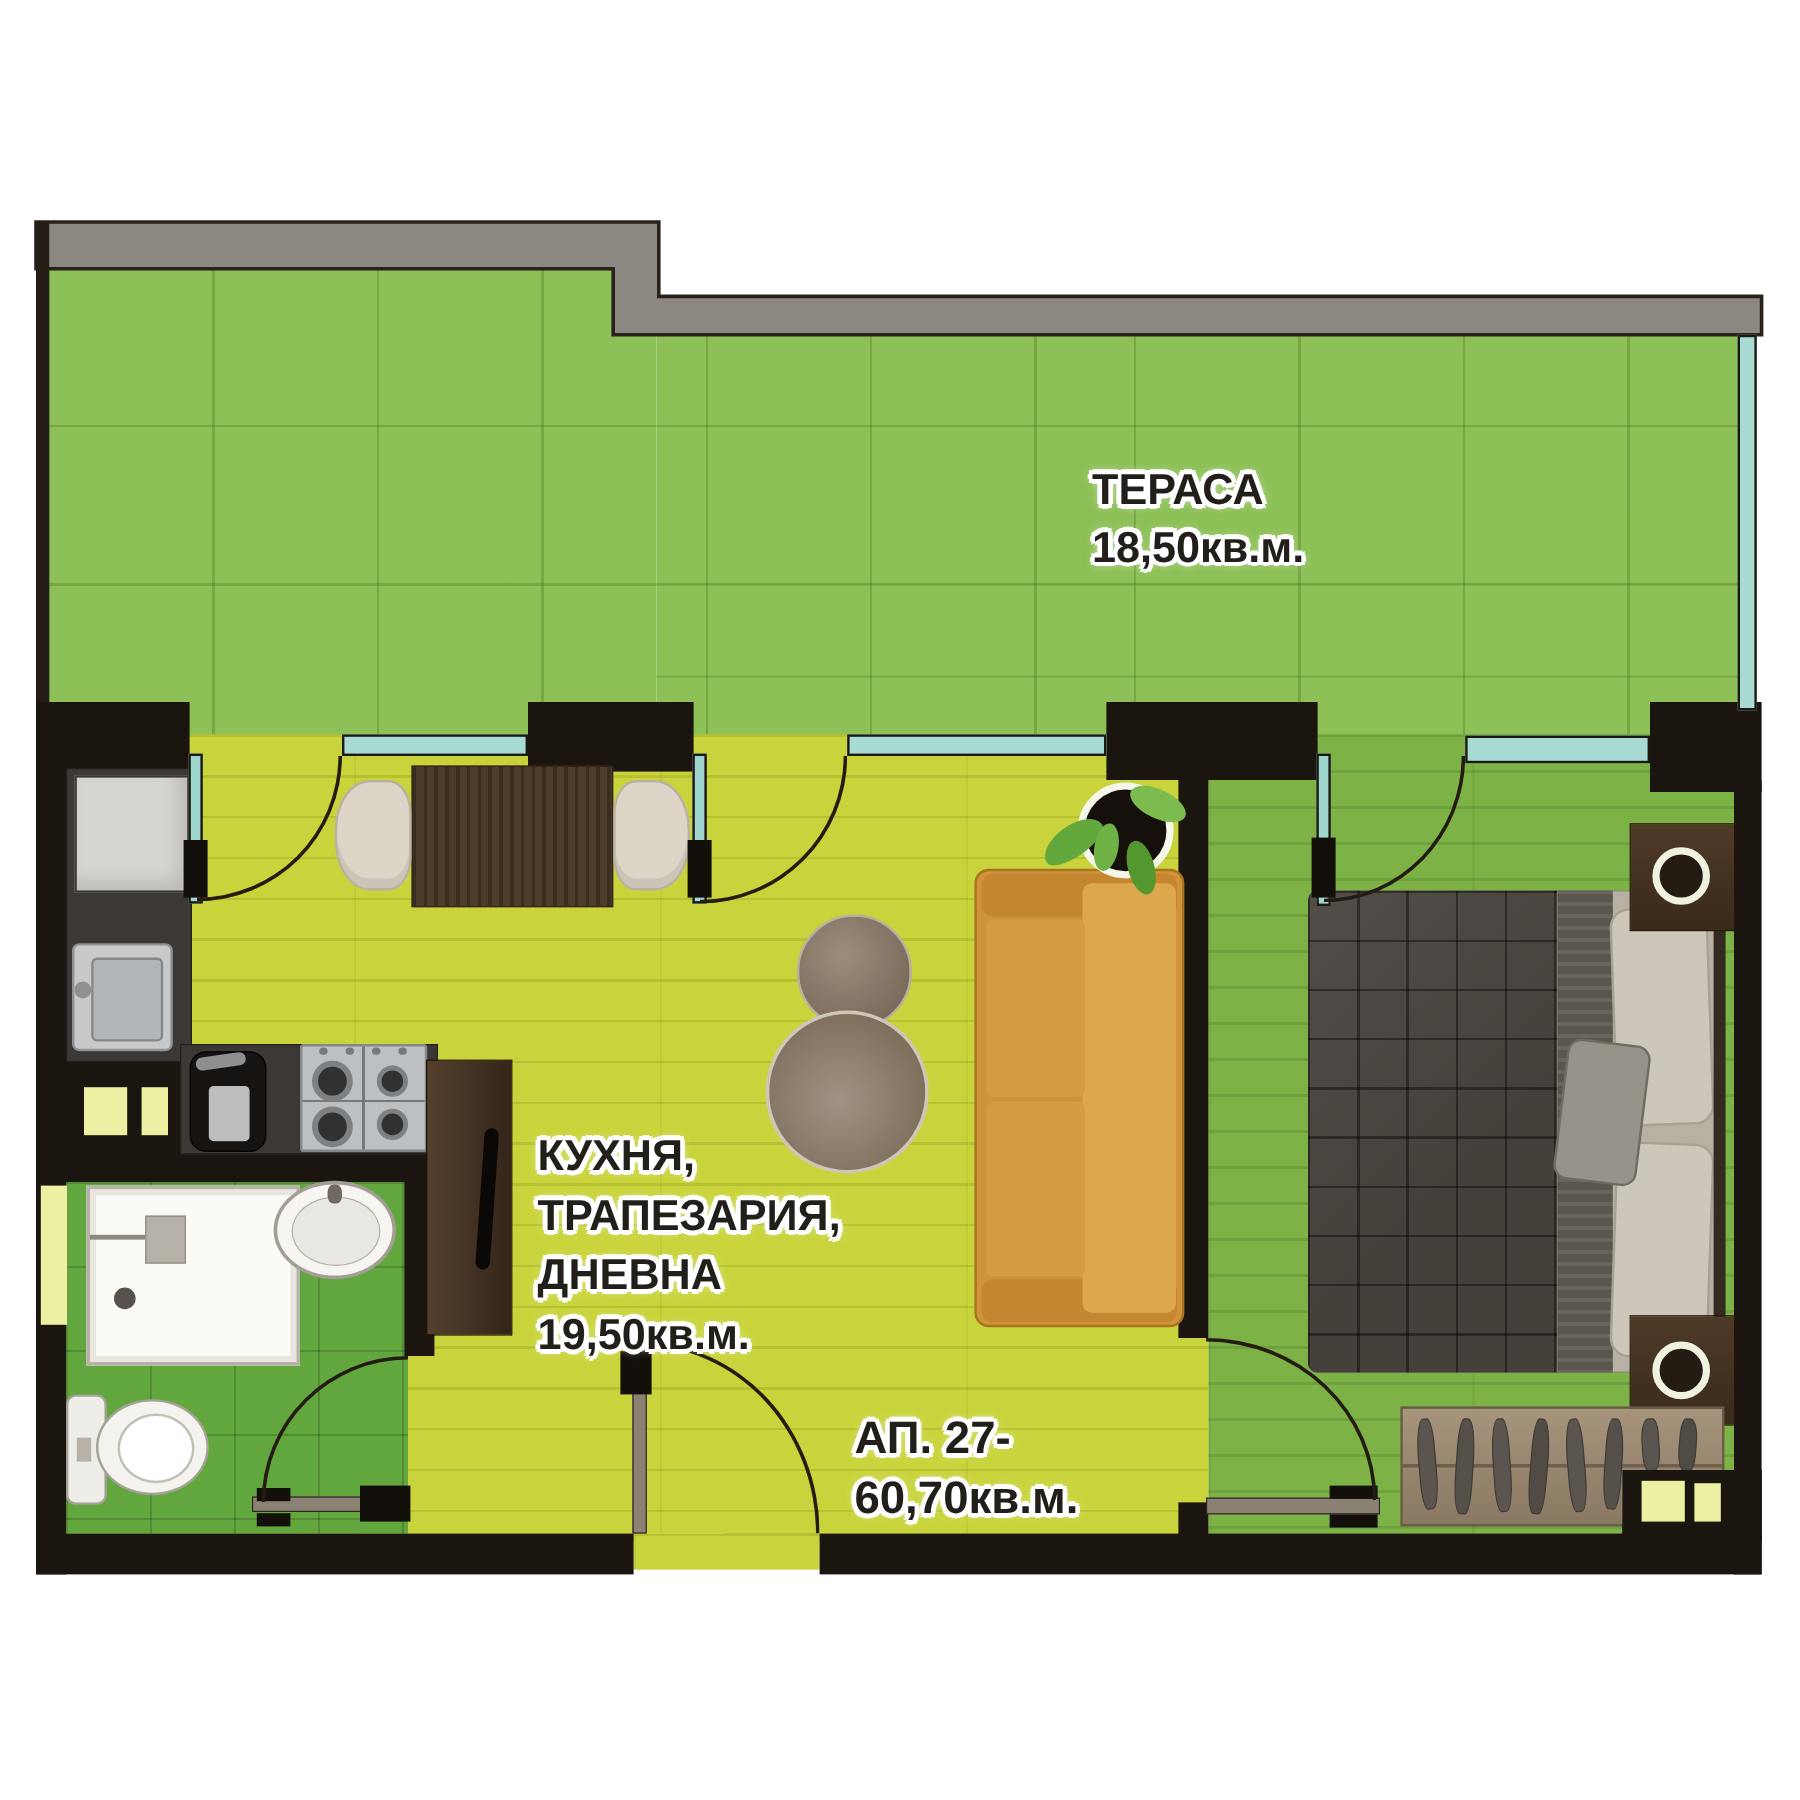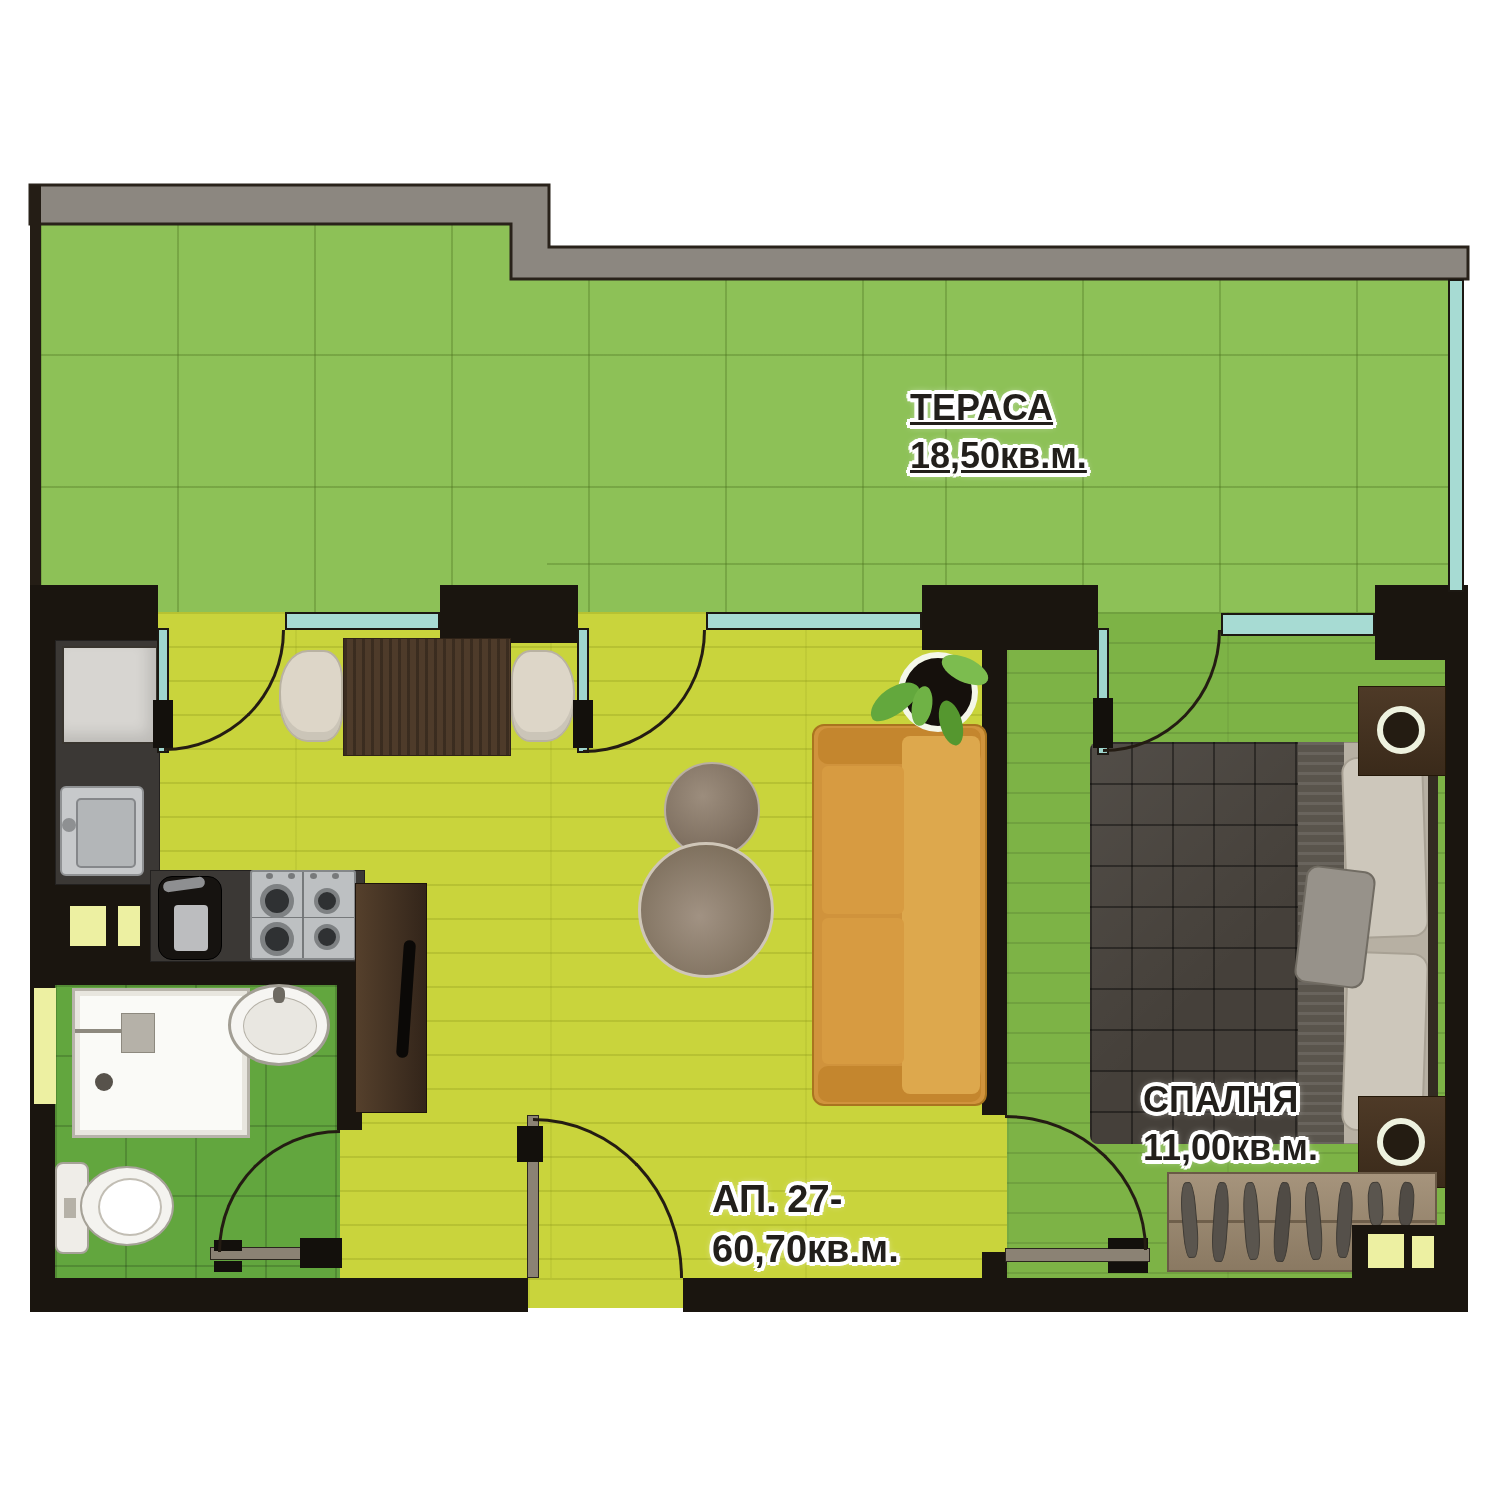--- a/index.html
+++ b/index.html
@@ -209,30 +209,32 @@
   <div class="stop" style="left:1108px;top:1238px;width:40px;height:11px;"></div>
   <div class="stop" style="left:1108px;top:1262px;width:40px;height:11px;"></div>
   <div class="arc" style="left:1005px;top:1115px;width:142px;height:135px;border-top-width:3px;border-right-width:3px;border-top-right-radius:100%;"></div>
 
   <div class="panel" style="left:210px;top:1247px;width:128px;height:13px;"></div>
   <div class="stop" style="left:214px;top:1240px;width:28px;height:11px;"></div>
   <div class="stop" style="left:214px;top:1261px;width:28px;height:11px;"></div>
   <div class="stop" style="left:300px;top:1238px;width:42px;height:30px;"></div>
   <div class="arc" style="left:218px;top:1130px;width:122px;height:122px;border-top-width:3px;border-left-width:3px;border-top-left-radius:100%;"></div>
 
-  <div class="lbl" style="left:910px;top:384px;font-size:36px;text-decoration:underline;">
+  <div class="lbl" style="left:910px;top:384px;font-size:36px;">
     <span>ТЕРАСА</span><br>
     <span>18,50кв.м.</span>
   </div>
 
+  <div class="lbl" style="left:448px;top:938px;font-size:36px;line-height:1.38;">
+    <span>КУХНЯ,</span><br>
+    <span>ТРАПЕЗАРИЯ,</span><br>
+    <span>ДНЕВНА</span><br>
+    <span>19,50кв.м.</span>
+  </div>
 
 
   <div class="lbl" style="left:712px;top:1174px;font-size:38px;">
     <span>АП. 27-</span><br>
     <span>60,70кв.м.</span>
   </div>
 
-  <div class="lbl" style="left:1143px;top:1076px;font-size:36px;">
-    <span>СПАЛНЯ</span><br>
-    <span>11,00кв.м.</span>
-  </div>
 
 </div>
 
 </body></html>

